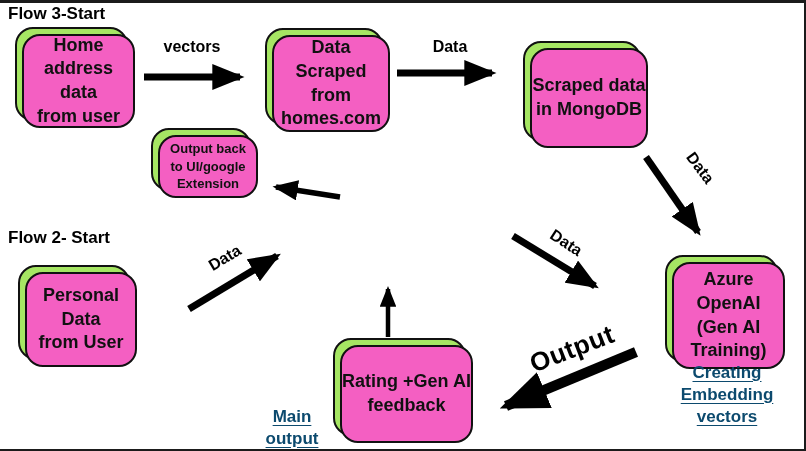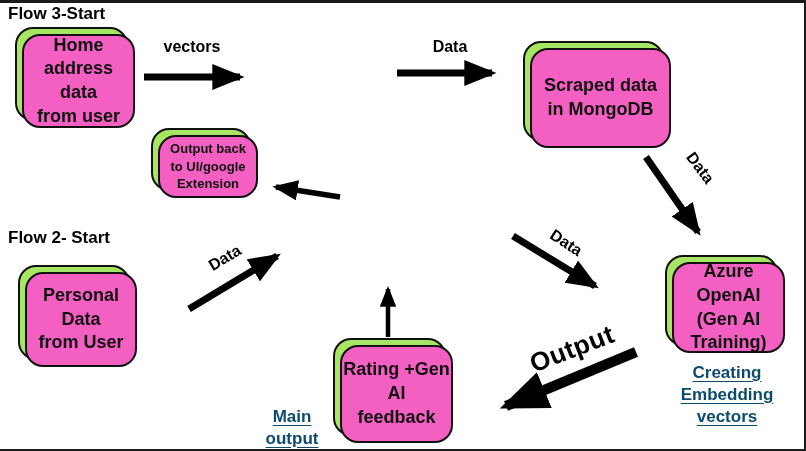--- a/index.html
+++ b/index.html
@@ -67,30 +67,38 @@
 
   <div class="fbox" style="left:22px;top:34px;width:113px;height:94px;">
     <div class="shadow"></div>
     <div class="face">
       <span class="btxt">Home
 address data
 from user</span>
     </div>
   </div>
 
+  <div class="fbox" style="left:272px;top:35px;width:118px;height:97px;">
+    <div class="shadow"></div>
+    <div class="face">
+      <span class="btxt">Data Scraped
+from
+homes.com</span>
+    </div>
+  </div>
 
-  <div class="fbox" style="left:530px;top:48px;width:141px;height:100px;">
+  <div class="fbox" style="left:530px;top:48px;width:118px;height:100px;">
     <div class="shadow"></div>
     <div class="face">
       <span class="btxt">Scraped data
 in MongoDB</span>
     </div>
   </div>
 
-  <div class="fbox" style="left:672px;top:262px;width:113px;height:91px;">
+  <div class="fbox" style="left:672px;top:262px;width:113px;height:107px;">
     <div class="shadow"></div>
     <div class="face">
       <span class="btxt">Azure OpenAI
 (Gen AI
 Training)</span>
     </div>
   </div>
 
   <div class="fbox" style="left:158px;top:135px;width:100px;height:63px;">
     <div class="shadow"></div>
@@ -103,21 +111,21 @@
 
 
   <div class="fbox" style="left:25px;top:272px;width:112px;height:95px;">
     <div class="shadow"></div>
     <div class="face">
       <span class="btxt">Personal Data
 from User</span>
     </div>
   </div>
 
-  <div class="fbox" style="left:340px;top:345px;width:113px;height:98px;">
+  <div class="fbox" style="left:340px;top:345px;width:113px;height:98px;padding-left:20px;">
     <div class="shadow"></div>
     <div class="face">
       <span class="btxt">Rating +Gen AI
 feedback</span>
     </div>
   </div>
 
   <div class="arrow-label" style="left:192px;top:47px;">vectors</div>
   <div class="arrow-label" style="left:450px;top:47px;">Data</div>
   <div class="arrow-label" style="left:700px;top:168px;--r:53deg;">Data</div>

